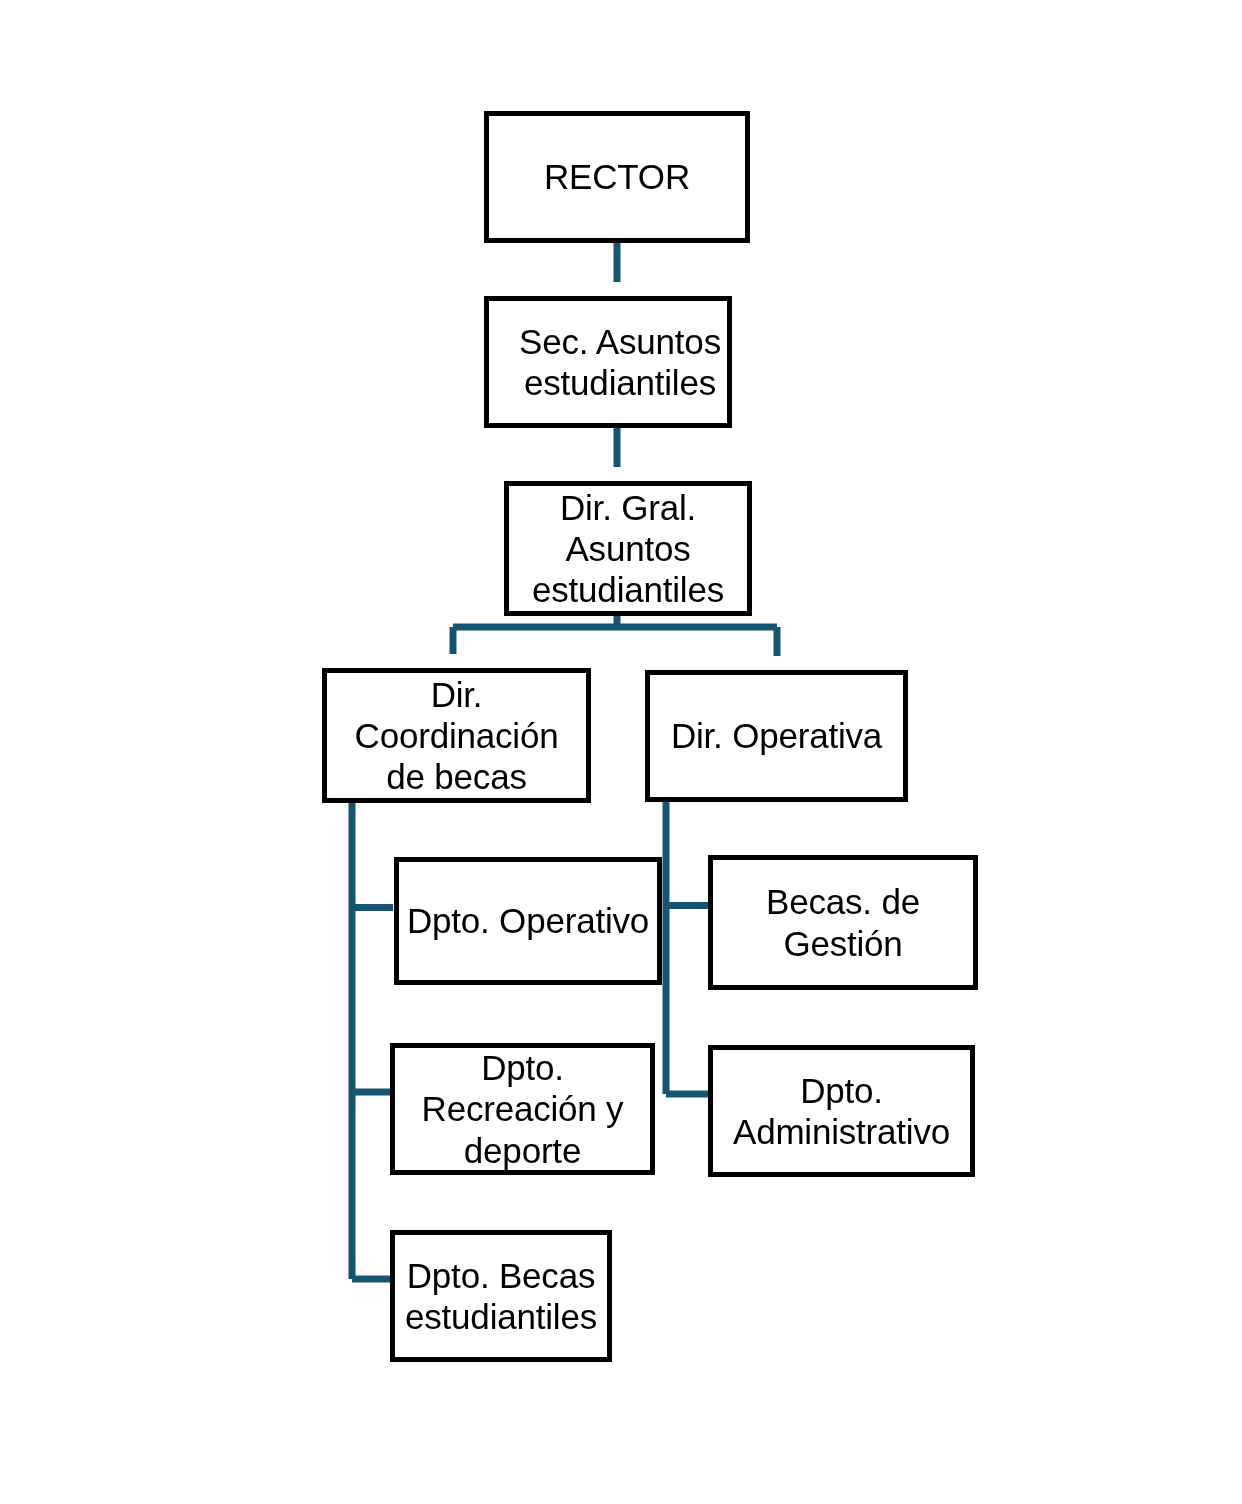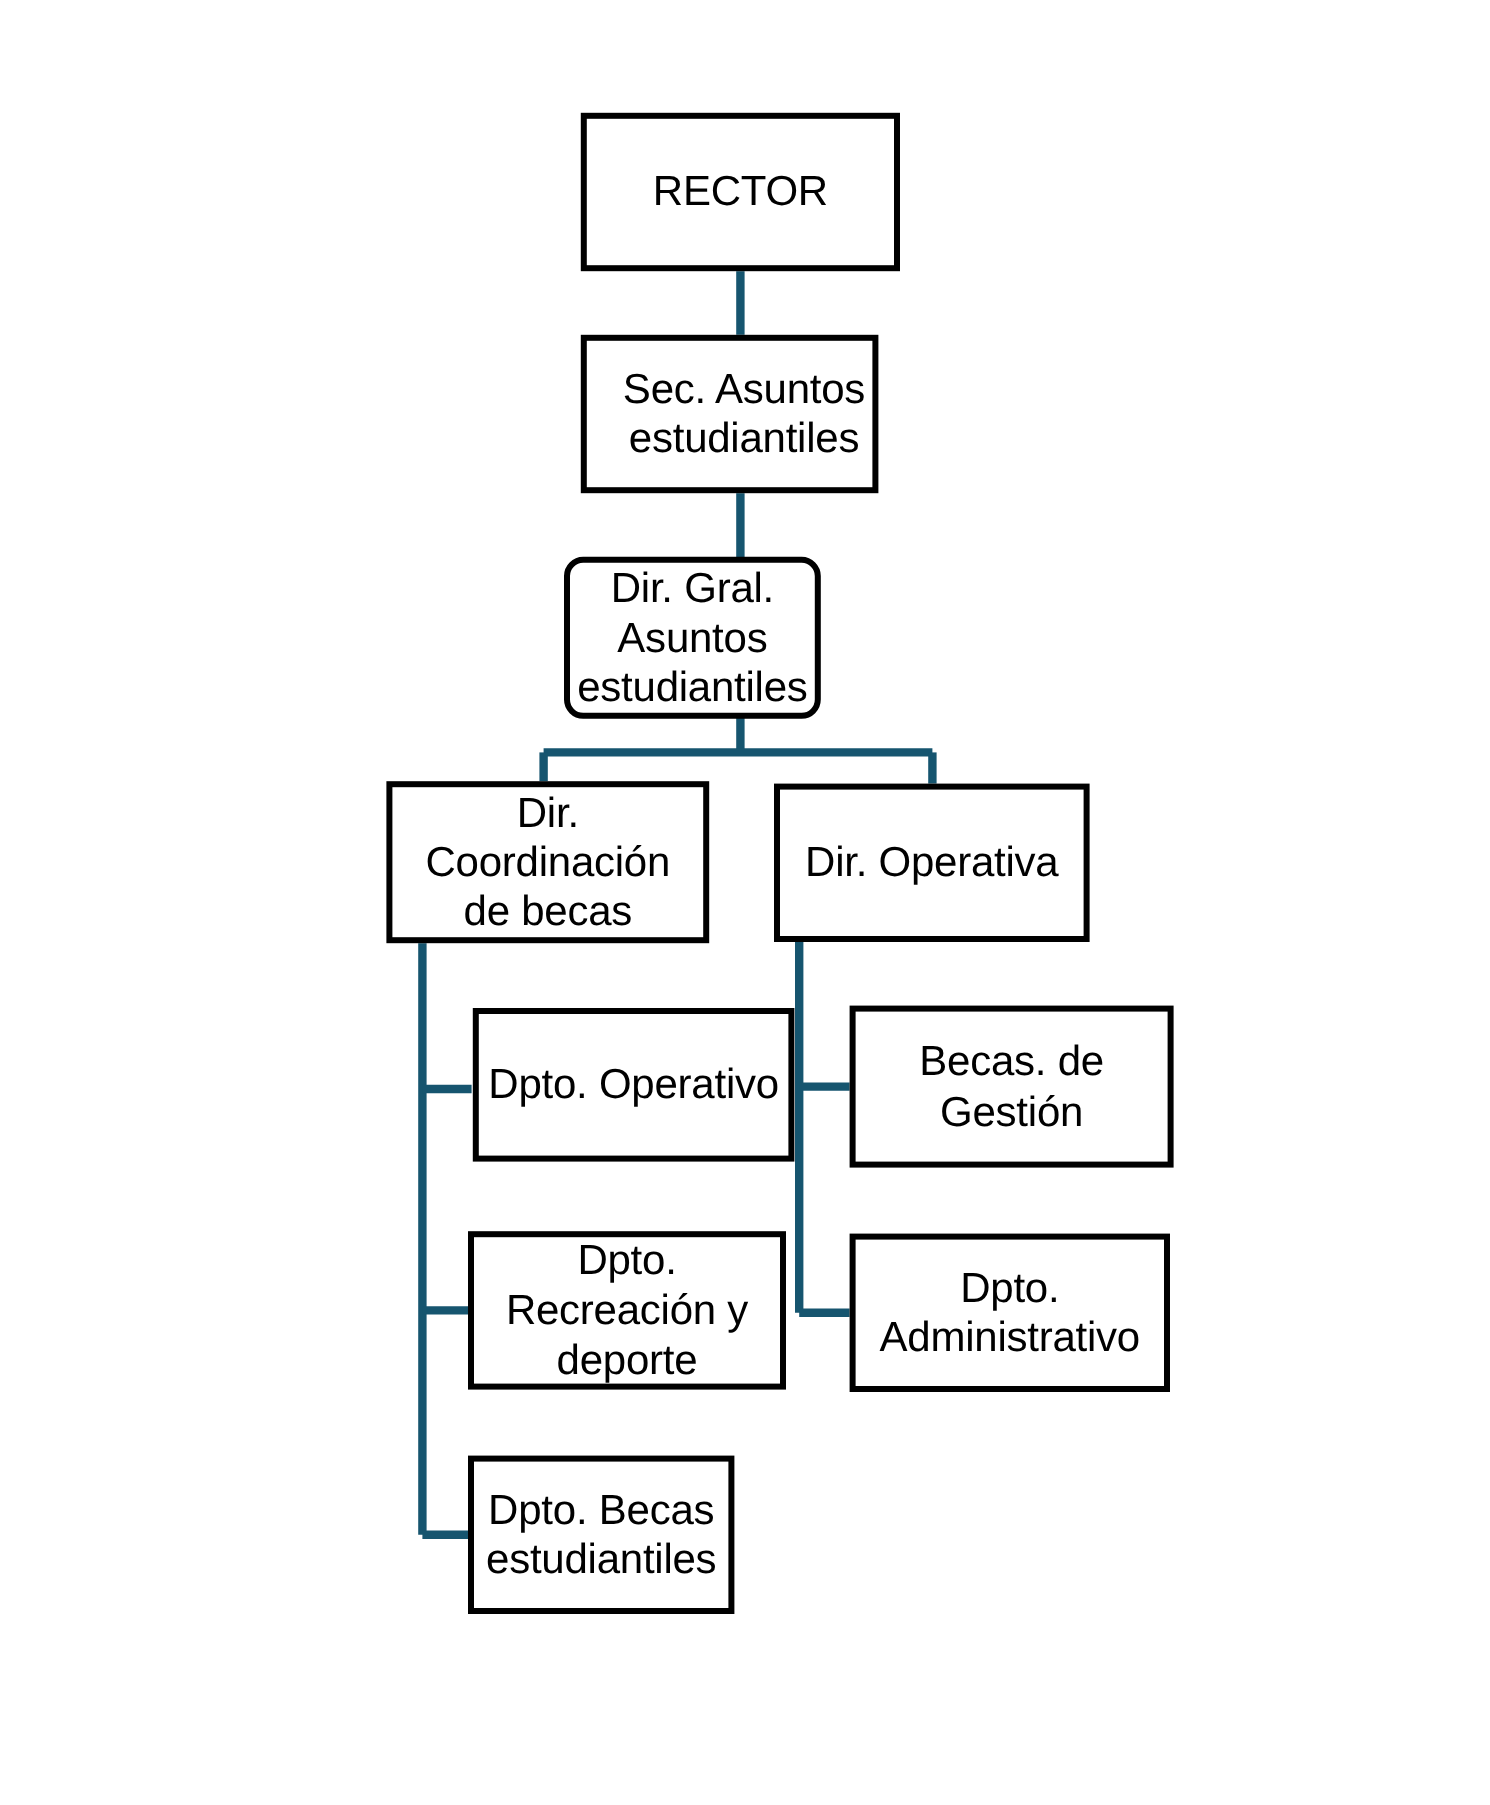--- a/index.html
+++ b/index.html
@@ -34,20 +34,21 @@
     align-items: center;
     justify-content: center;
     text-align: center;
     color: #000000;
     font-family: "Liberation Sans", sans-serif;
     font-size: 35px;
     line-height: 1.18;
     letter-spacing: -0.2px;
     padding: 0 6px;
     z-index: 2;
+    margin-top: 17px;
   }
   .node-label {
     display: block;
     width: 100%;
     white-space: pre-line;
   }
   .caption {
     position: absolute;
     left: 0;
     width: 1242px;
@@ -82,21 +83,21 @@
       </g>
   </svg>
 
   <div class="node-box" style="left: 484px; top: 94px; width: 266px; height: 132px;">
     <span class="node-label">RECTOR</span>
   </div>
   <div class="node-box" style="left: 484px; top: 279px; width: 248px; height: 132px; padding-left: 30px;">
     <span class="node-label">Sec. Asuntos
 estudiantiles</span>
   </div>
-  <div class="node-box" style="left: 470px; top: 464px; width: 214px; height: 135px; border-radius: 16px;">
+  <div class="node-box" style="left: 504px; top: 464px; width: 248px; height: 135px;">
     <span class="node-label">Dir. Gral.
 Asuntos
 estudiantiles</span>
   </div>
   <div class="node-box" style="left: 322px; top: 651px; width: 269px; height: 135px;">
     <span class="node-label">Dir.
 Coordinación
 de becas</span>
   </div>
   <div class="node-box" style="left: 645px; top: 653px; width: 263px; height: 132px;">

